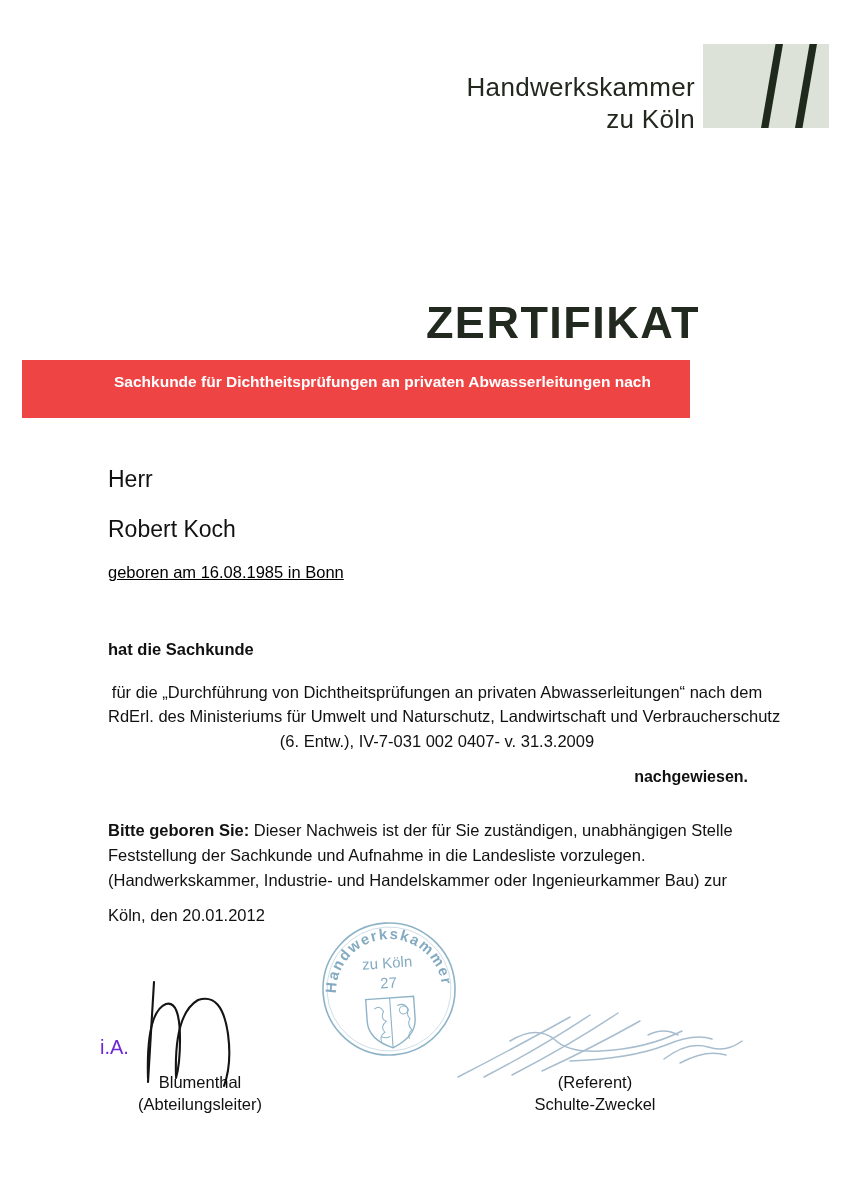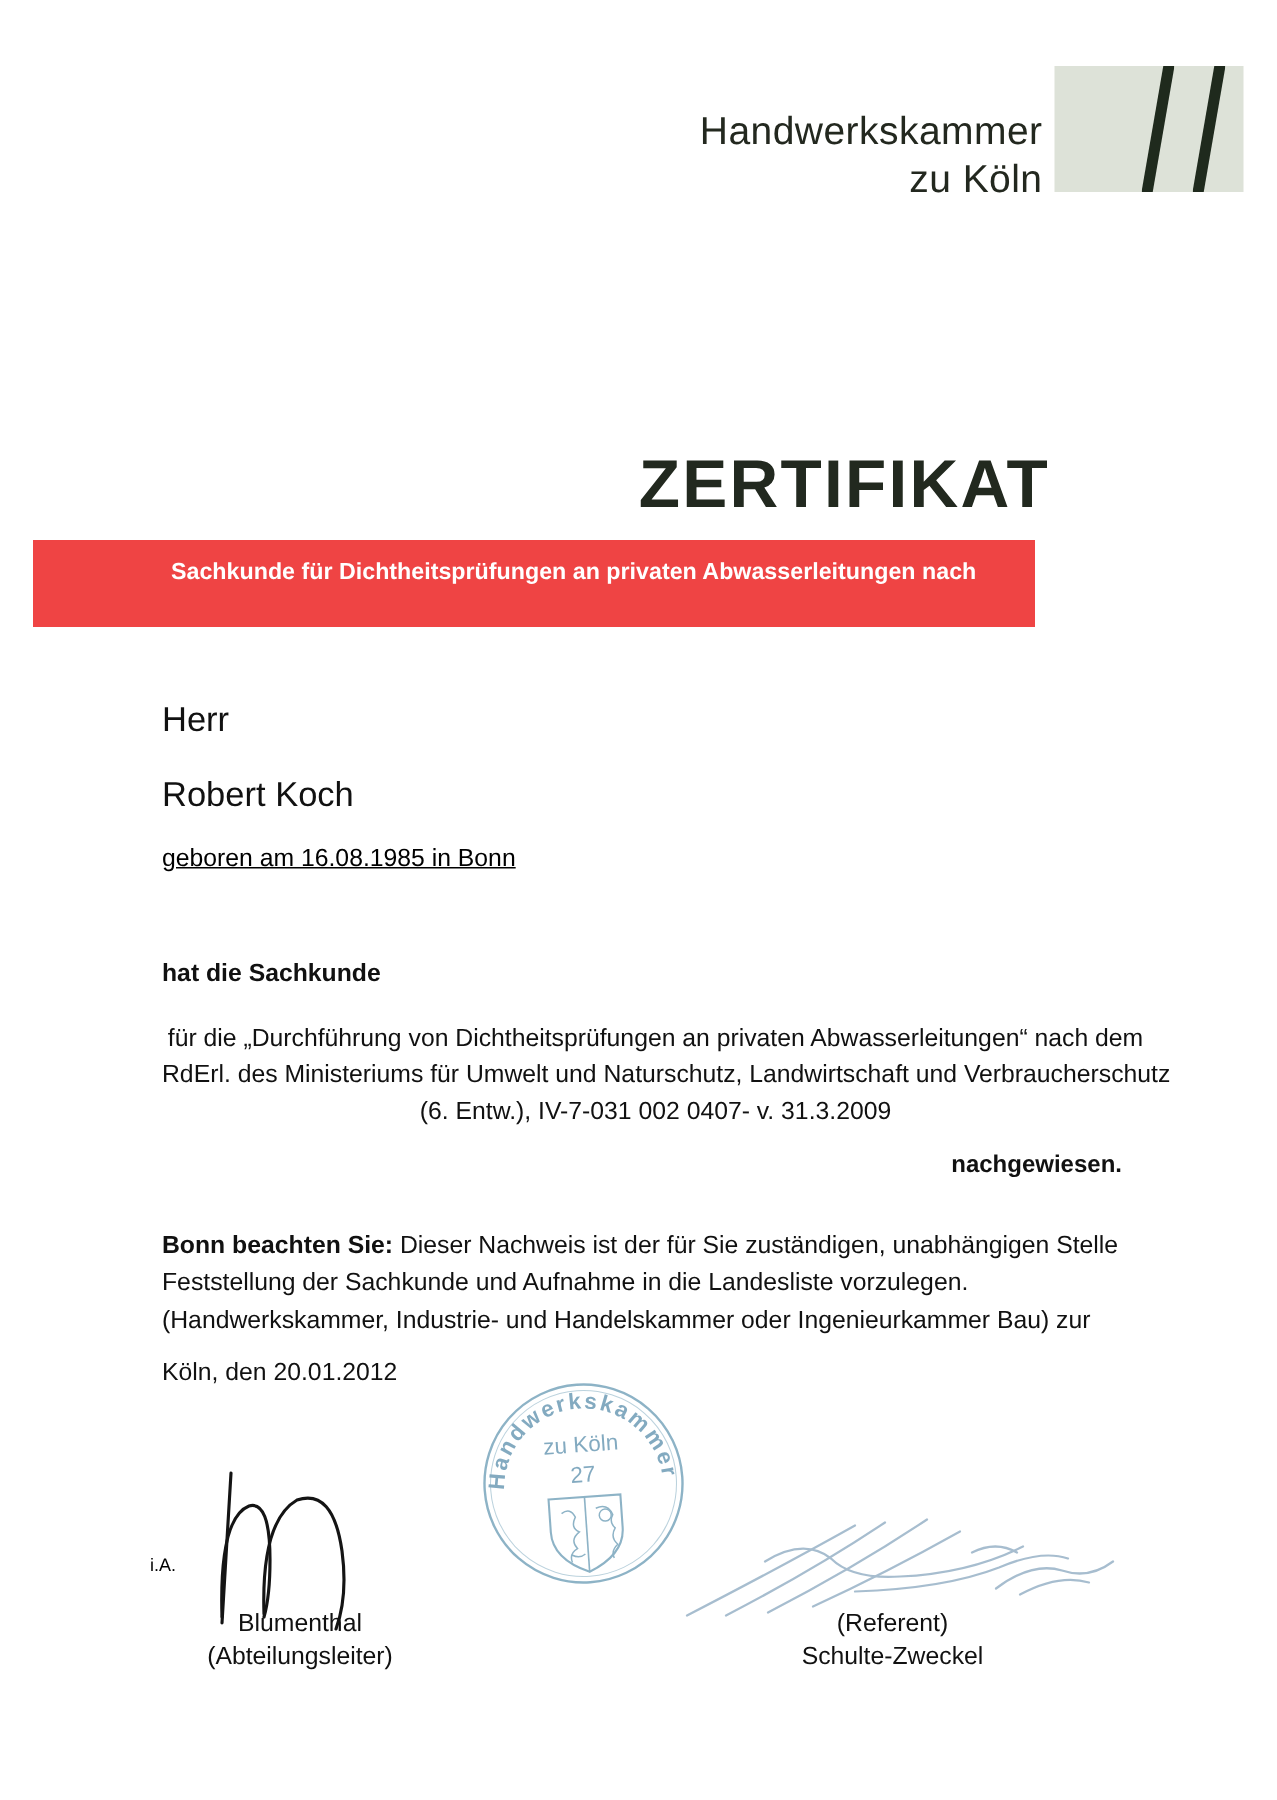--- a/index.html
+++ b/index.html
@@ -194,22 +194,22 @@
     position: absolute;
     left: 118px;
     top: 978px;
     width: 160px;
     height: 110px;
   }
   #ia-label {
     position: absolute;
     left: 100px;
     top: 1036px;
-    font-size: 12px;
-    color: #000000;
+    font-size: 20px;
+    color: #6d28d9;
   }
   #sig-left-caption {
     position: absolute;
     left: 60px;
     top: 1072px;
     width: 280px;
     text-align: center;
     font-size: 16.5px;
     line-height: 1.32;
     color: #111;
@@ -268,21 +268,21 @@
 
   <div id="scope-paragraph">
     <span class="ln">für die „Durchführung von Dichtheitsprüfungen an privaten Abwasserleitungen“ nach dem</span>
     <span class="ln">RdErl. des Ministeriums für Umwelt und Naturschutz, Landwirtschaft und Verbraucherschutz</span>
     <span class="ln">(6. Entw.), IV-7-031 002 0407- v. 31.3.2009</span>
   </div>
 
   <div id="proven-heading">nachgewiesen.</div>
 
   <div id="notice-paragraph">
-    <span class="ln"><span class="lead">Bonn beachten Sie:</span><span> Dieser Nachweis ist der für Sie zuständigen, unabhängigen Stelle</span></span>
+    <span class="ln"><span class="lead">Bitte geboren Sie:</span><span> Dieser Nachweis ist der für Sie zuständigen, unabhängigen Stelle</span></span>
     <span class="ln">Feststellung der Sachkunde und Aufnahme in die Landesliste vorzulegen.</span>
     <span class="ln">(Handwerkskammer, Industrie- und Handelskammer oder Ingenieurkammer Bau) zur</span>
   </div>
 
   <div id="place-date">Köln, den 20.01.2012</div>
 
   <svg id="stamp" viewBox="0 0 142 142">
     <defs>
       <path id="stamp-arc" d="M 18,74 A 53,53 0 0 1 124,74" fill="none"></path>
     </defs>

